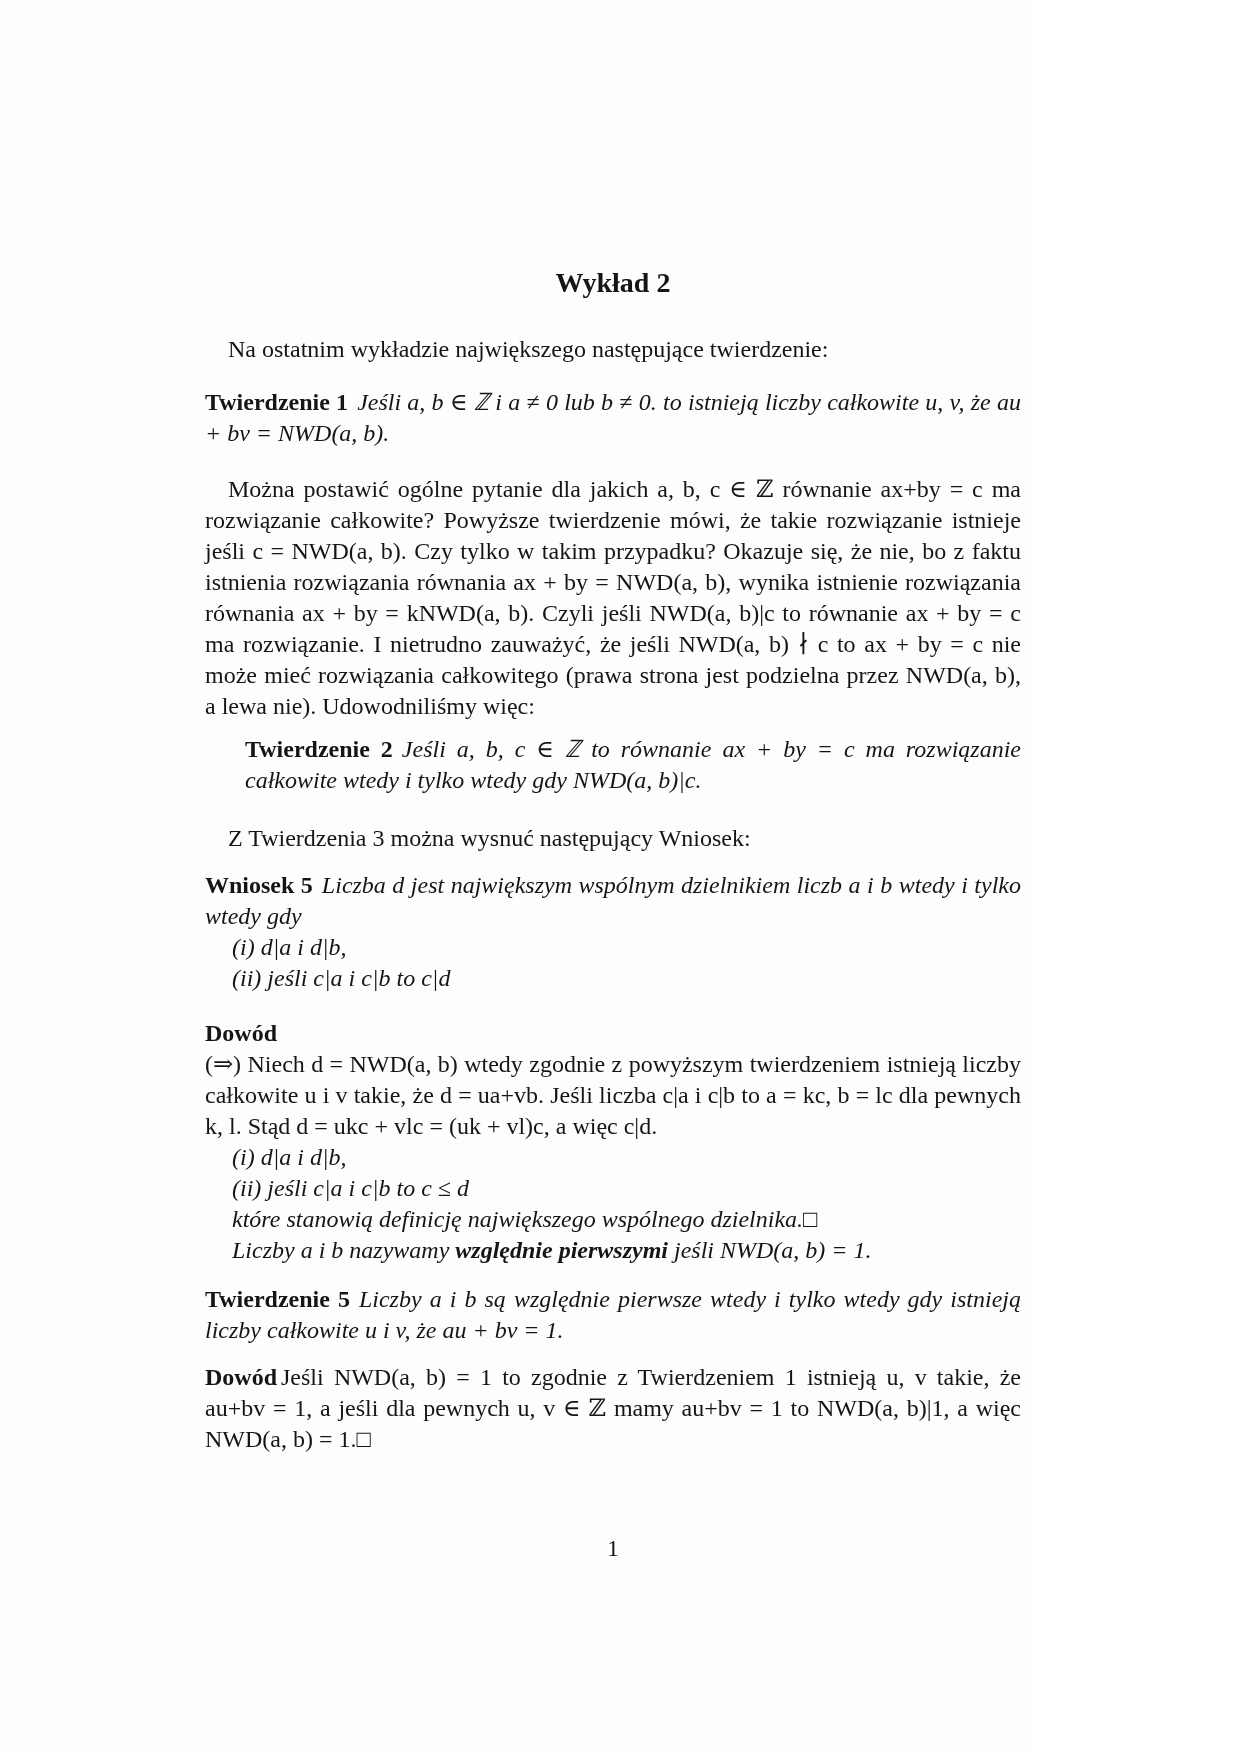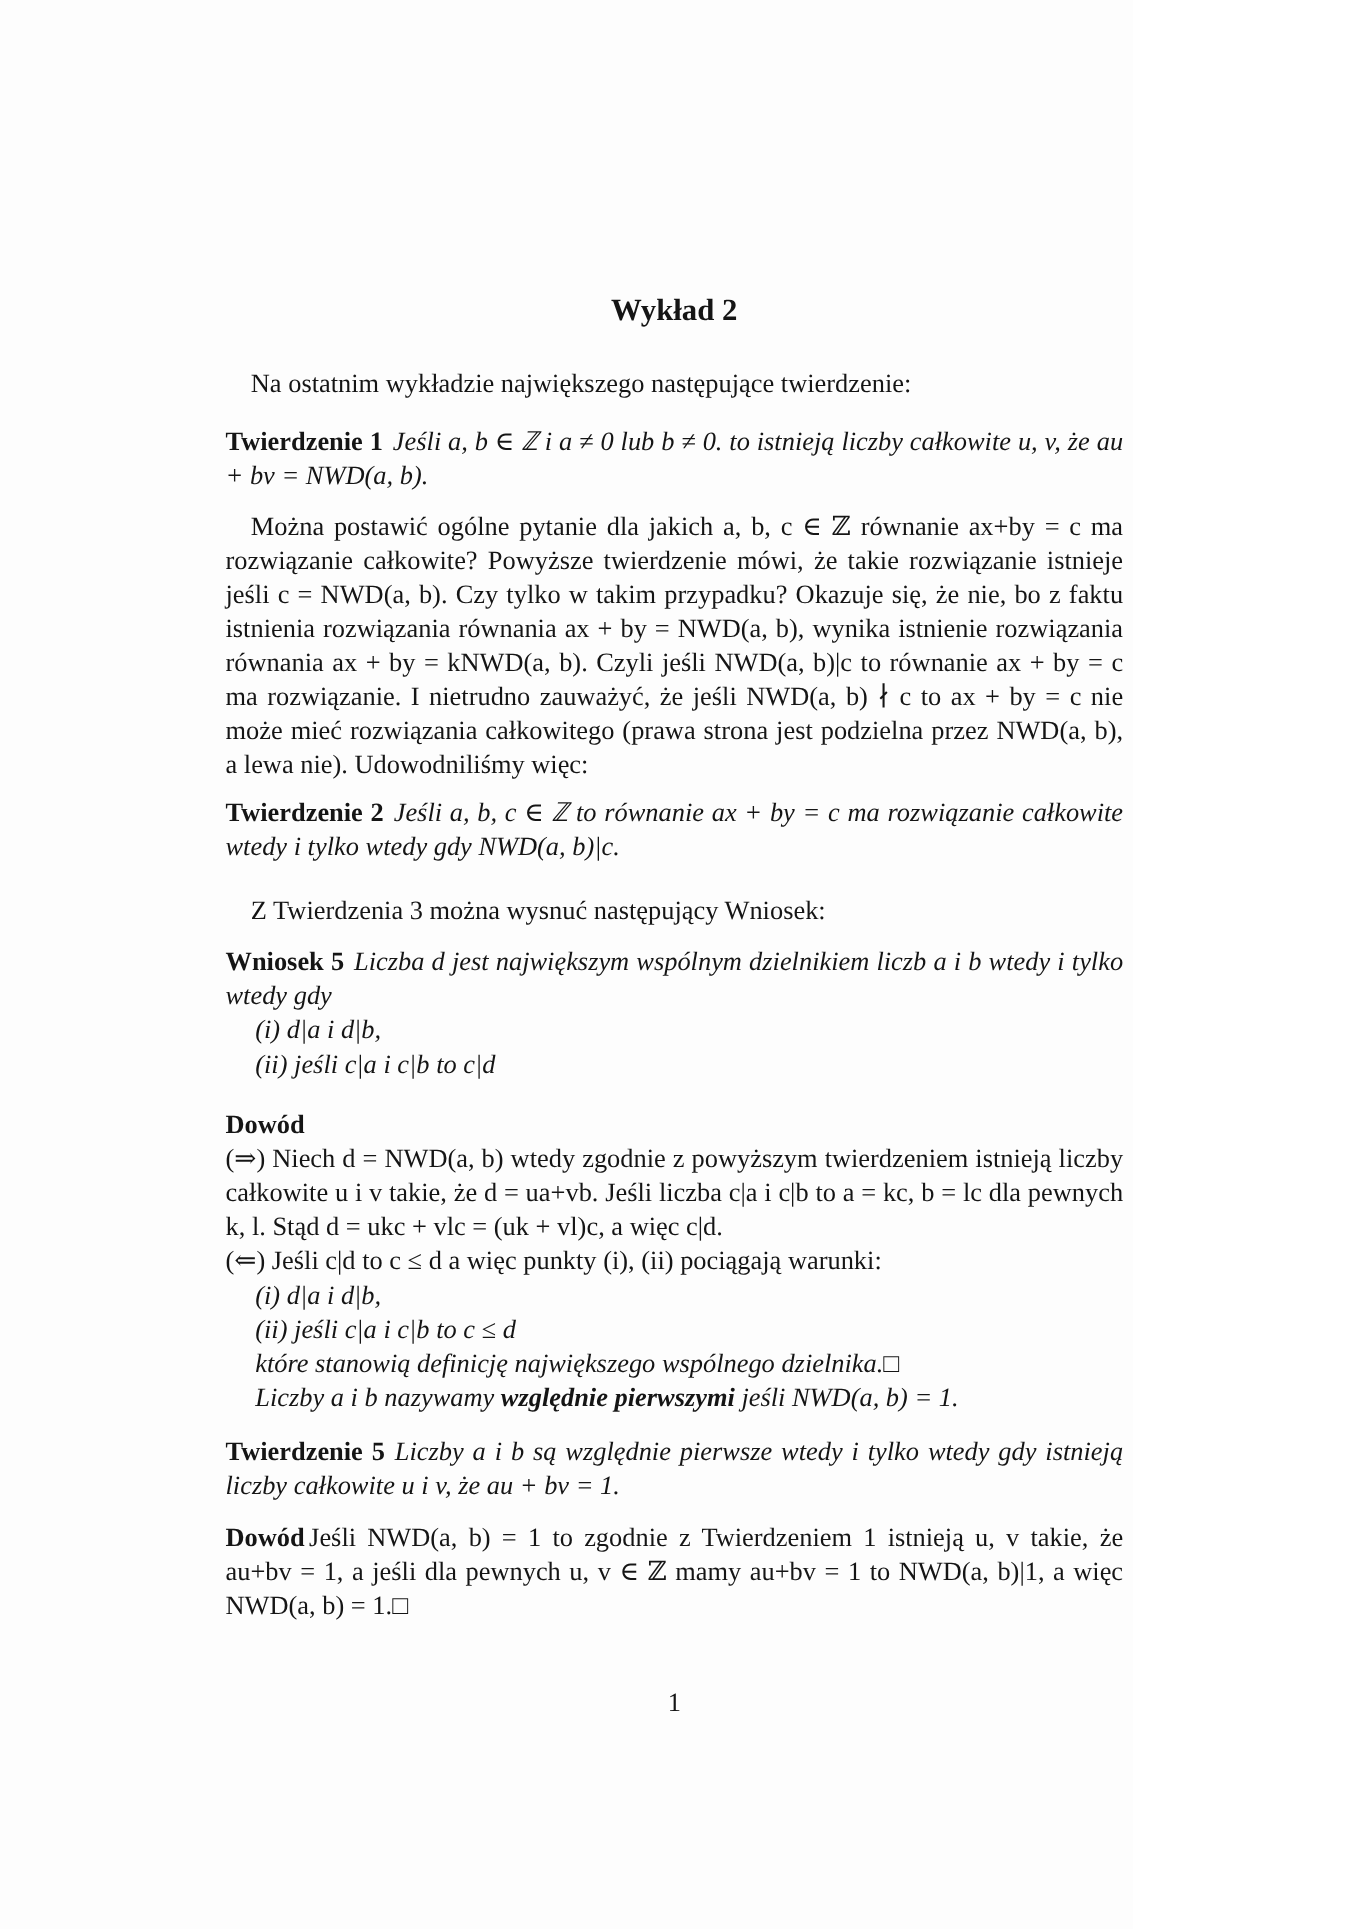--- a/index.html
+++ b/index.html
@@ -28,23 +28,23 @@
   p { margin: 0; }
   .doc-title {
     margin: 0 0 34px 0;
     text-align: center;
     font-size: 28px;
     line-height: 34px;
     font-weight: bold;
   }
   .indent { text-indent: 23px; }
   .mb22 { margin-bottom: 22px; }
-  .mb13 { margin-bottom: 15px; }
+  .mb13 { margin-bottom: 25px; }
   .mb12 { margin-bottom: 12px; }
-  .mb27 { margin-bottom: 27px; }
+  .mb27 { margin-bottom: 27px; margin-left: 40px; }
   .mb16 { margin-bottom: 16px; }
   .mb24 { margin-bottom: 24px; }
   .mb18 { margin-bottom: 18px; }
   .thm-label {
     font-weight: bold;
     margin-right: 9px;
   }
   .proof-label-inline {
     font-weight: bold;
     margin-right: 4px;
@@ -85,21 +85,20 @@
 
     <div class="mb24">
       <p><span class="thm-label">Wniosek 5</span><span class="thm-body">Liczba d jest największym wspólnym dzielnikiem liczb a i b wtedy i tylko wtedy gdy</span></p>
       <p class="sub thm-body">(i) d|a i d|b,</p>
       <p class="sub thm-body">(ii) jeśli c|a i c|b to c|d</p>
     </div>
 
     <div class="mb18">
       <p class="proof-head">Dowód</p>
       <p>(⇒) Niech d = NWD(a, b) wtedy zgodnie z powyższym twierdzeniem istnieją liczby całkowite u i v takie, że d = ua+vb. Jeśli liczba c|a i c|b to a = kc, b = lc dla pewnych k, l. Stąd d = ukc + vlc = (uk + vl)c, a więc c|d.</p>
-      <p>(⇐) Jeśli c|d to c ≤ d a więc punkty (i), (ii) pociągają warunki:</p>
       <p class="sub">(i) d|a i d|b,</p>
       <p class="sub">(ii) jeśli c|a i c|b to c ≤ d</p>
       <p class="sub">które stanowią definicję największego wspólnego dzielnika.□</p>
       <p class="sub"><span>Liczby a i b nazywamy</span>
         <span class="bold-inline">względnie pierwszymi</span>
         <span>jeśli NWD(a, b) = 1.</span></p>
     </div>
 
     <p class="mb16"><span class="thm-label">Twierdzenie 5</span><span class="thm-body">Liczby a i b są względnie pierwsze wtedy i tylko wtedy gdy istnieją liczby całkowite u i v, że au + bv = 1.</span></p>
 

